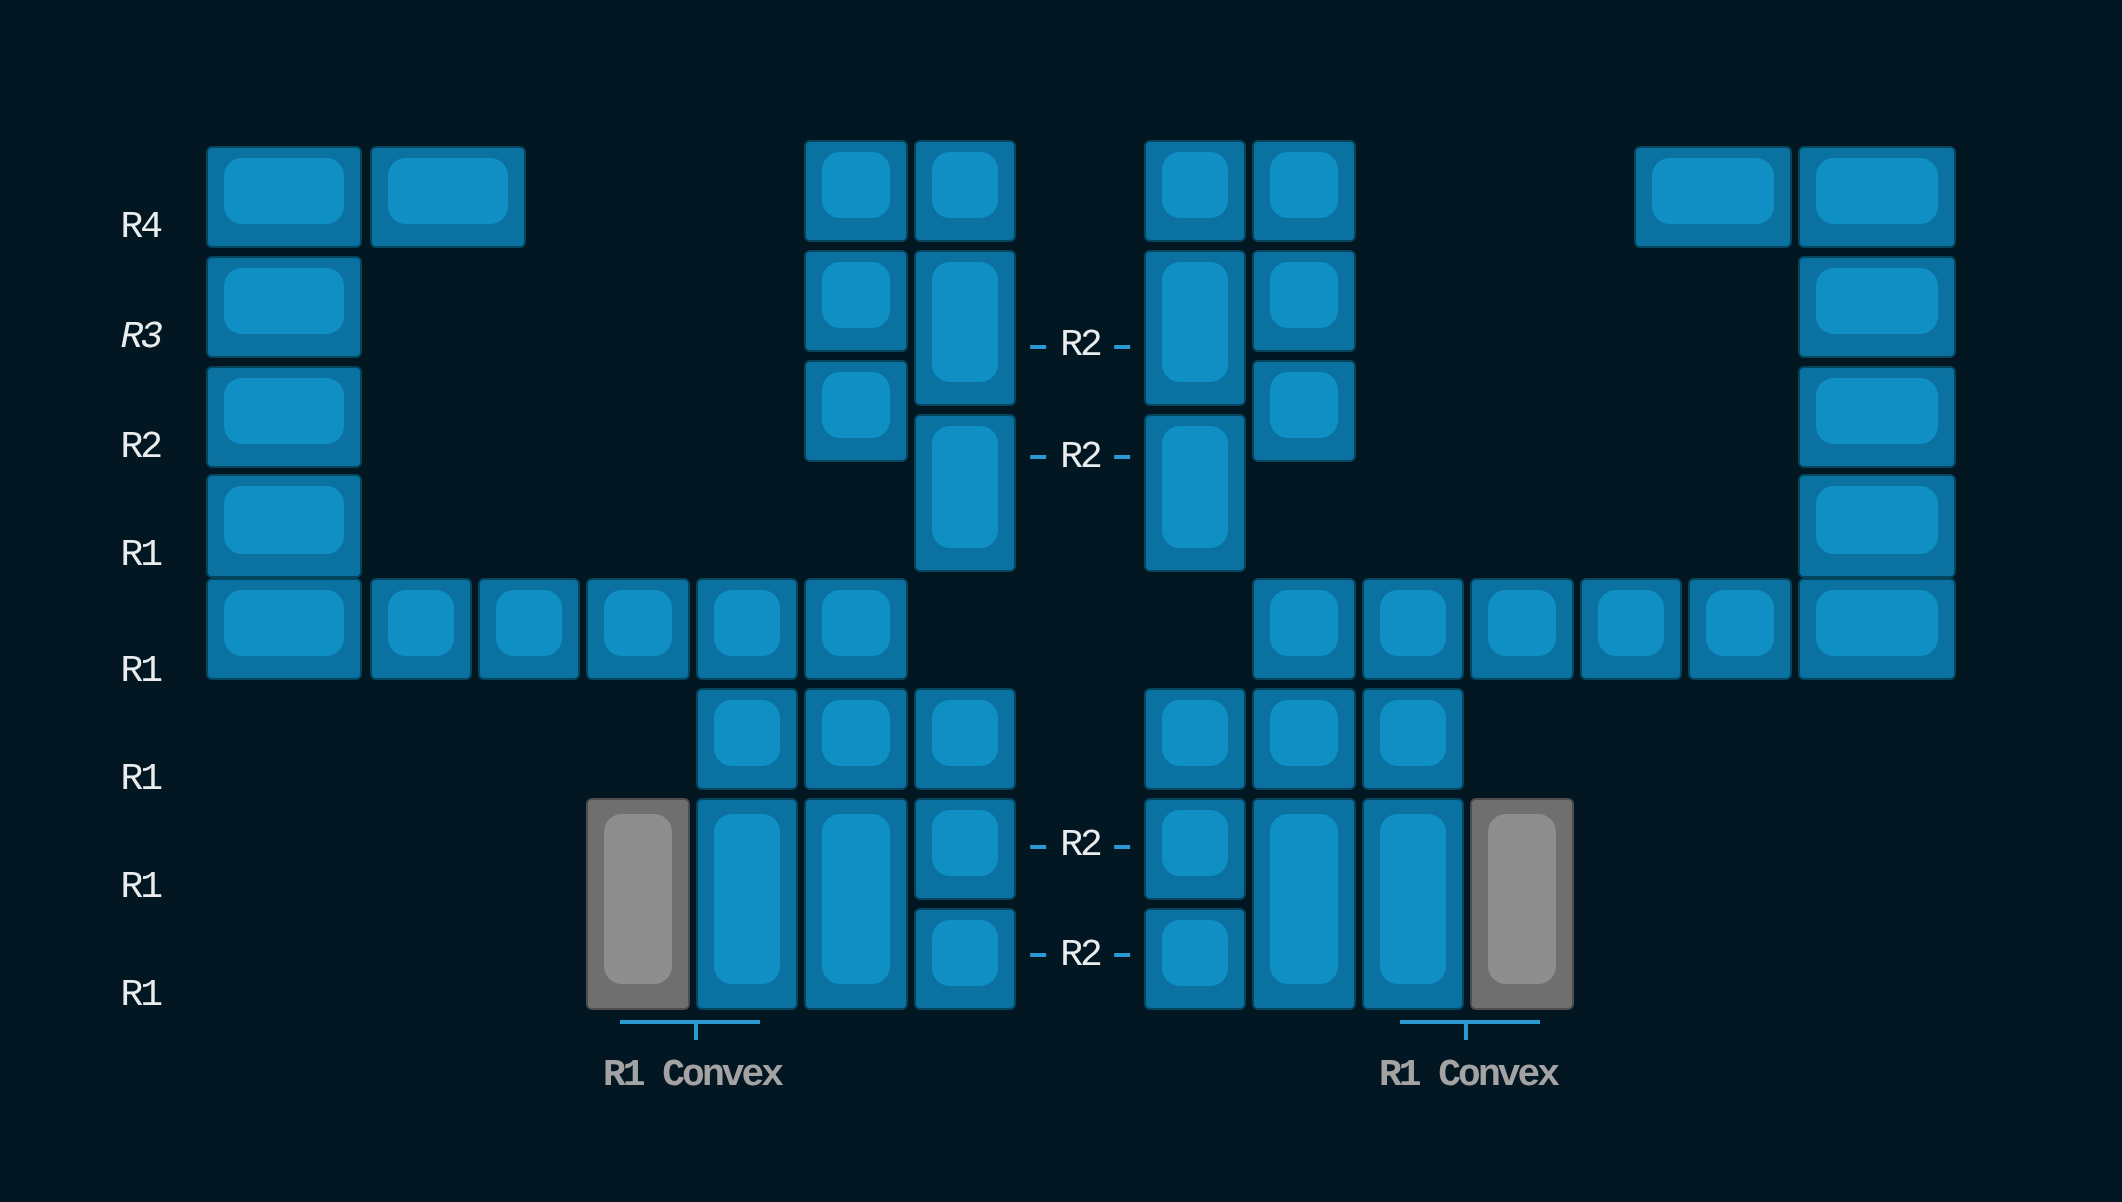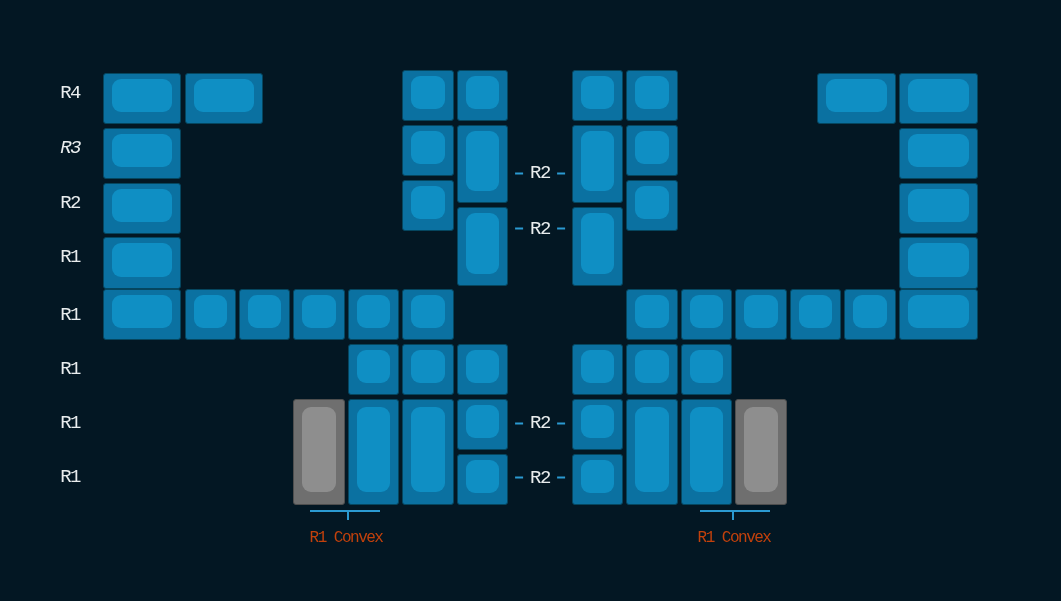--- a/index.html
+++ b/index.html
@@ -32,20 +32,21 @@
   .row-label{
     position:absolute;
     width:70px;
     text-align:right;
     transform:translateY(-50%);
     color:#E9EDEE;
     font-size:19px;
     letter-spacing:-1.5px;
     line-height:1;
     white-space:nowrap;
+    margin-top:21px;
   }
   .profile-label{
     position:absolute;
     transform:translate(-50%,-50%);
     display:flex;
     align-items:center;
     gap:7px;
     color:#E9EDEE;
     font-size:19px;
     letter-spacing:-1.5px;
@@ -63,25 +64,26 @@
     background:#2B9AD1;
   }
   .bracket-tick{
     position:absolute;
     width:2px;
     background:#2B9AD1;
   }
   .bracket-label{
     position:absolute;
     transform:translate(-50%,-50%);
-    color:#c2410c;
-    font-size:16px;
+    color:#a3a3a3;
+    font-size:19px;
     letter-spacing:-1.5px;
     line-height:1;
     white-space:nowrap;
+    font-weight:bold;
   }
 </style>
 </head>
 <body>
 
 <div id="stage">
   <div id="keys-layer">
       <div class="key blue" style="left: 102.7px; top: 73px; width: 78.6px; height: 51.3px;">
         <div class="key-top"></div>
       </div>

